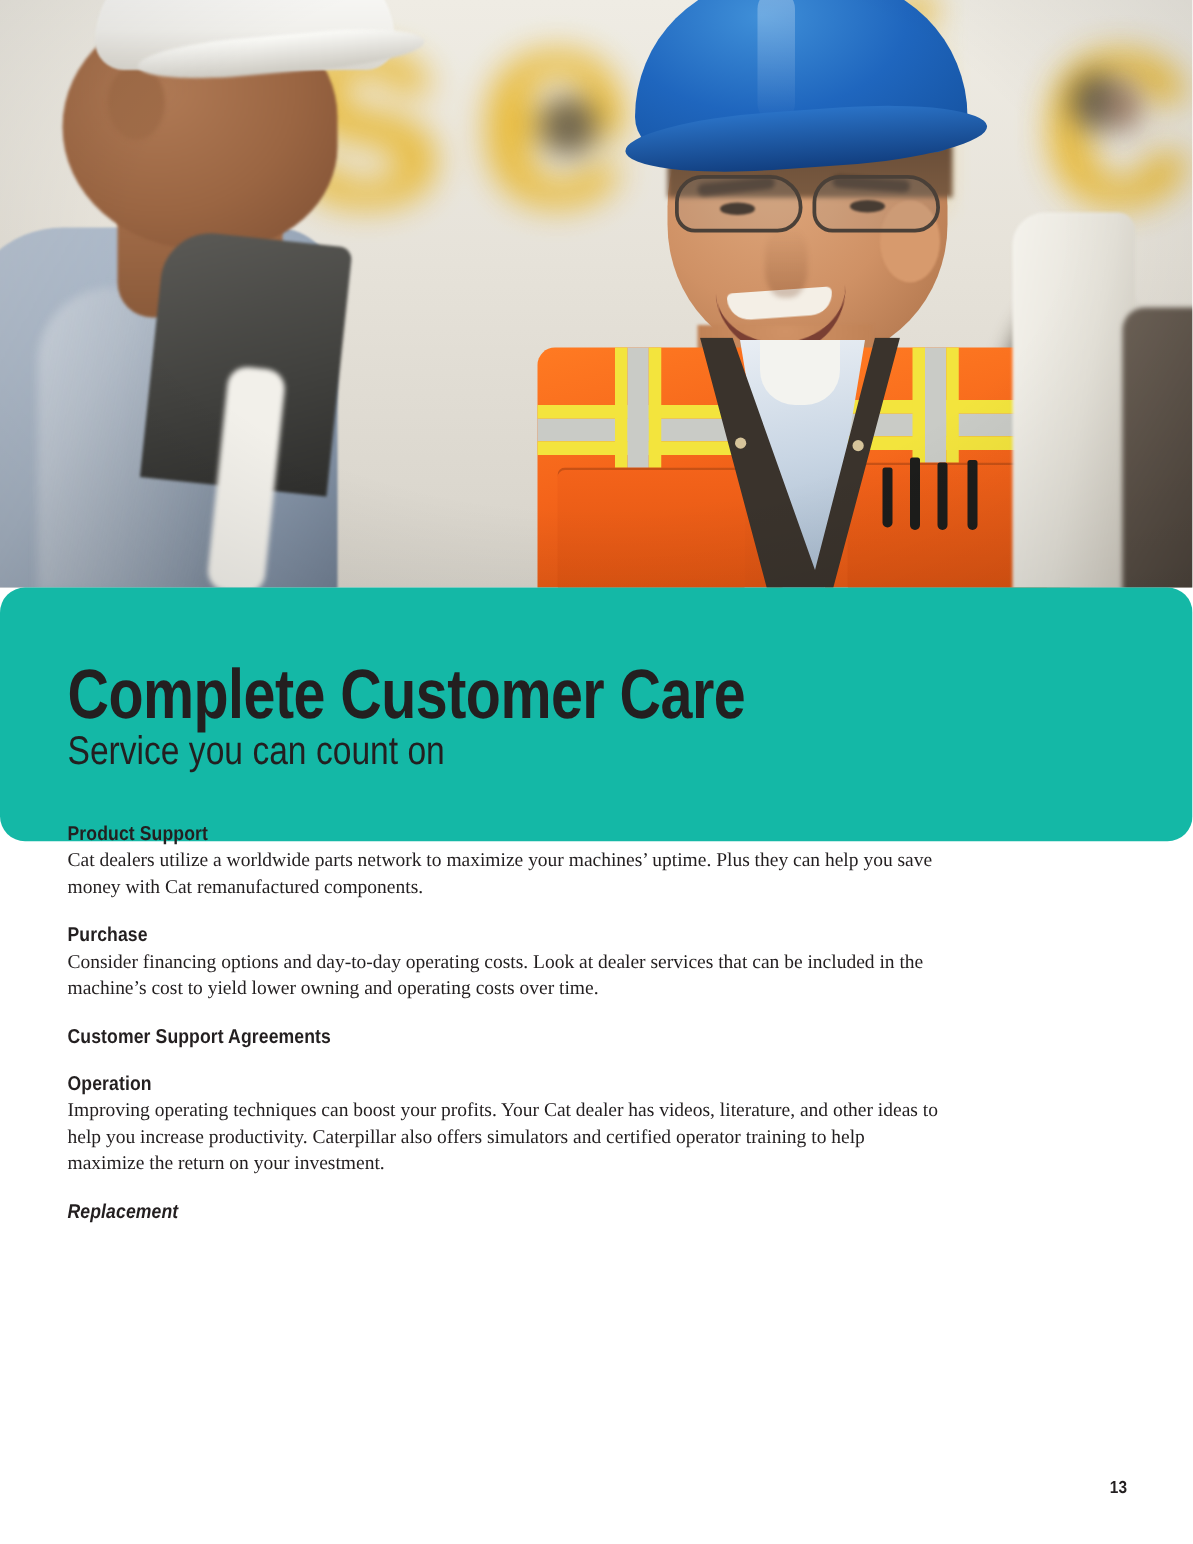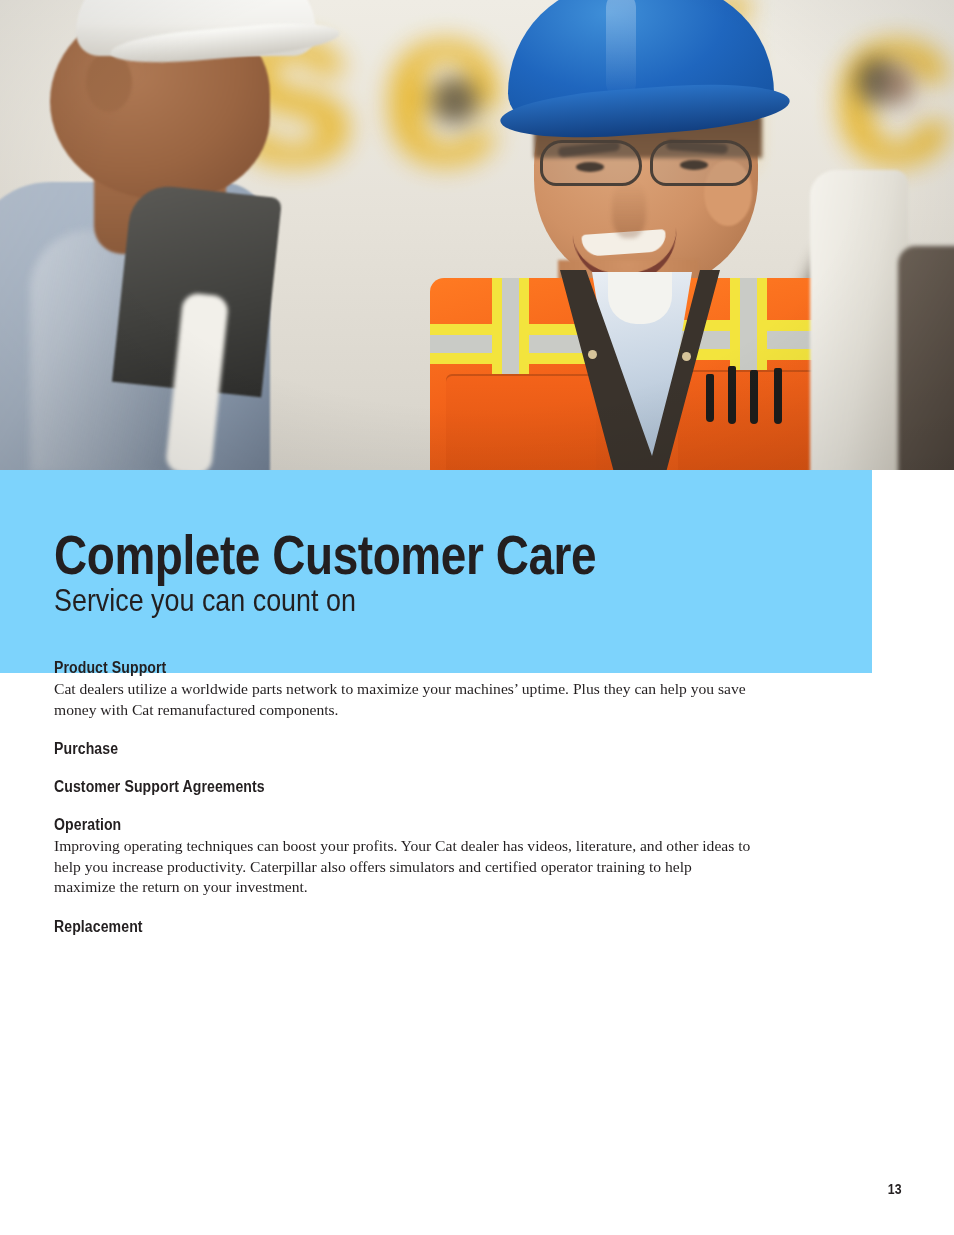--- a/index.html
+++ b/index.html
@@ -262,23 +262,24 @@
     position: absolute; inset: 0;
     background: radial-gradient(ellipse at 50% 40%, rgba(0,0,0,0) 55%, rgba(0,0,0,.13) 100%);
     pointer-events: none;
   }
 
   
   .title-band {
     position: absolute;
     left: 0;
     top: 470px;
-    width: 872px;
+    width: 954px;
     height: 203px;
-    background: #7dd3fc;
+    background: #14b8a6;
+    border-radius: 20px;
   }
   .title-main {
     position: absolute;
     left: 54px;
     top: 56px;
     margin: 0;
     font-family: "Liberation Sans Narrow", "Liberation Sans", sans-serif;
     font-weight: 700;
     font-size: 56px;
     line-height: 58px;
@@ -304,21 +305,21 @@
   }
 
   
   .content {
     position: absolute;
     left: 54px;
     top: 658px;
     width: 700px;
   }
   .section { margin: 0 0 19px 0; }
-  .section:last-child { margin-bottom: 16px; }
+  .section:last-child { margin-bottom: 16px; font-style: italic; }
   .section-heading {
     margin: 0 0 2px 0;
     font-family: "Liberation Sans Narrow", "Liberation Sans", sans-serif;
     font-weight: 700;
     font-size: 16px;
     line-height: 19px;
     letter-spacing: .1px;
     transform: scaleX(.88);
     transform-origin: left center;
     color: #231f20;
@@ -439,20 +440,21 @@
 <div class="content">
 
   <div class="section">
     <h2 class="section-heading">Product Support</h2>
     <p class="section-body">Cat dealers utilize a worldwide parts network to maximize your machines’ uptime. Plus they can help you save money with Cat remanufactured components.</p>
   </div>
 
 
   <div class="section">
     <h2 class="section-heading">Purchase</h2>
+    <p class="section-body">Consider financing options and day-to-day operating costs. Look at dealer services that can be included in the machine’s cost to yield lower owning and operating costs over time.</p>
   </div>
 
   <div class="section">
     <h2 class="section-heading">Customer Support Agreements</h2>
   </div>
 
   <div class="section">
     <h2 class="section-heading">Operation</h2>
     <p class="section-body">Improving operating techniques can boost your profits. Your Cat dealer has videos, literature, and other ideas to help you increase productivity. Caterpillar also offers simulators and certified operator training to help maximize the return on your investment.</p>
   </div>

